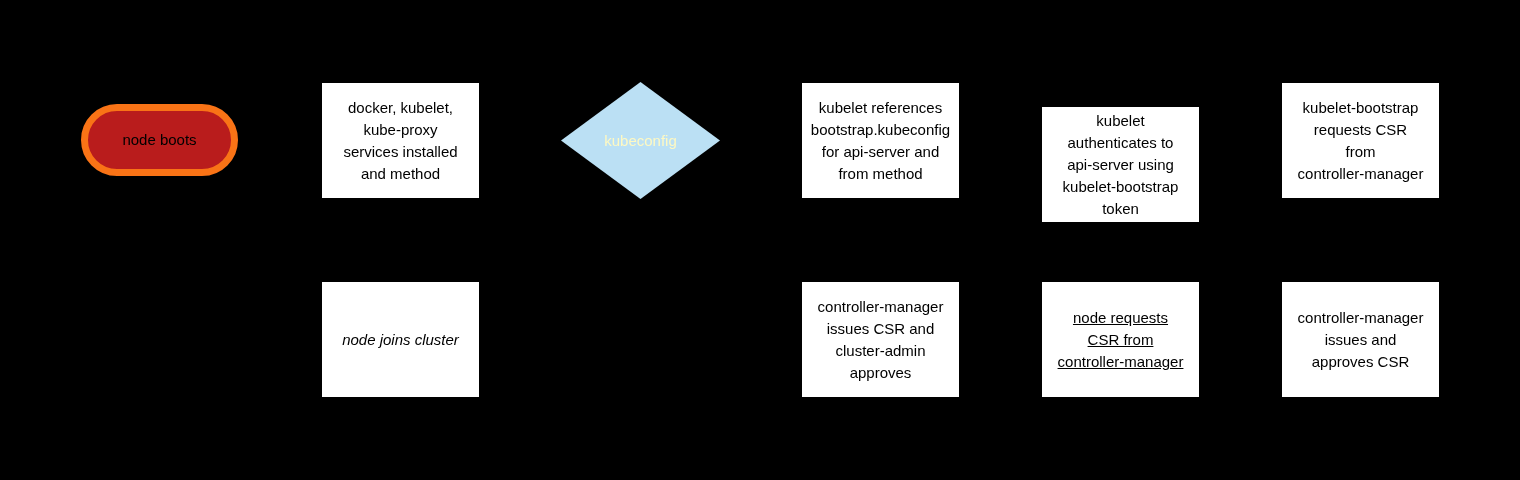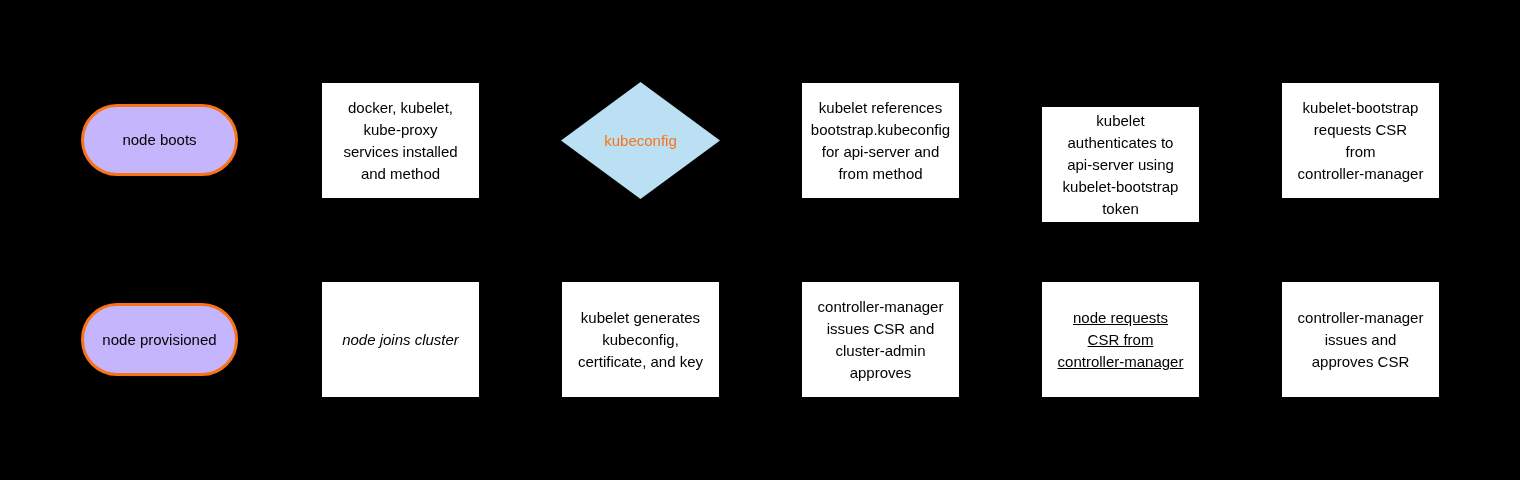--- a/index.html
+++ b/index.html
@@ -42,22 +42,22 @@
     font-size: 15px;
     line-height: 22px;
     text-align: center;
     white-space: pre-line;
     width: 175px;           
     flex: 0 0 auto;
   }
 
   
   .pill {
-    background: #c4b5fd;
-    border: 3px solid #f97316;
+    background: #b91c1c;
+    border: 7px solid #f97316;
     border-radius: 36px;
   }
   .pill .label {
     color: #000000;
     font-size: 15px;
     line-height: 22px;
     text-align: center;
     white-space: pre-line;
     width: 175px;
     flex: 0 0 auto;
@@ -78,21 +78,21 @@
   }
   .diamond-wrap .label {
     position: absolute;
     left: 0;
     top: 0;
     width: 100%;
     height: 100%;
     display: flex;
     align-items: center;
     justify-content: center;
-    color: #f97316;
+    color: #fef9c3;
     font-size: 15px;
     line-height: 22px;
     text-align: center;
     white-space: pre-line;
   }
 </style>
 </head>
 <body>
 
 <div id="canvas">
@@ -121,30 +121,22 @@
 api-server using
 kubelet-bootstrap
 token</div>
     </div>
     <div class="node rect" style="left: 1281px; top: 82px; width: 159px; height: 117px;">
       <div class="label">kubelet-bootstrap
 requests CSR
 from
 controller-manager</div>
     </div>
-    <div class="node pill" style="left: 81px; top: 303px; width: 157px; height: 73px;">
-      <div class="label">node provisioned</div>
-    </div>
     <div class="node rect" style="left: 321px; top: 281px; width: 159px; height: 117px; font-style: italic;">
       <div class="label">node joins cluster</div>
-    </div>
-    <div class="node rect" style="left: 561px; top: 281px; width: 159px; height: 117px;">
-      <div class="label">kubelet generates
-kubeconfig,
-certificate, and key</div>
     </div>
     <div class="node rect" style="left: 801px; top: 281px; width: 159px; height: 117px;">
       <div class="label">controller-manager
 issues CSR and
 cluster-admin
 approves</div>
     </div>
     <div class="node rect" style="left: 1041px; top: 281px; width: 159px; height: 117px; text-decoration: underline;">
       <div class="label">node requests
 CSR from

